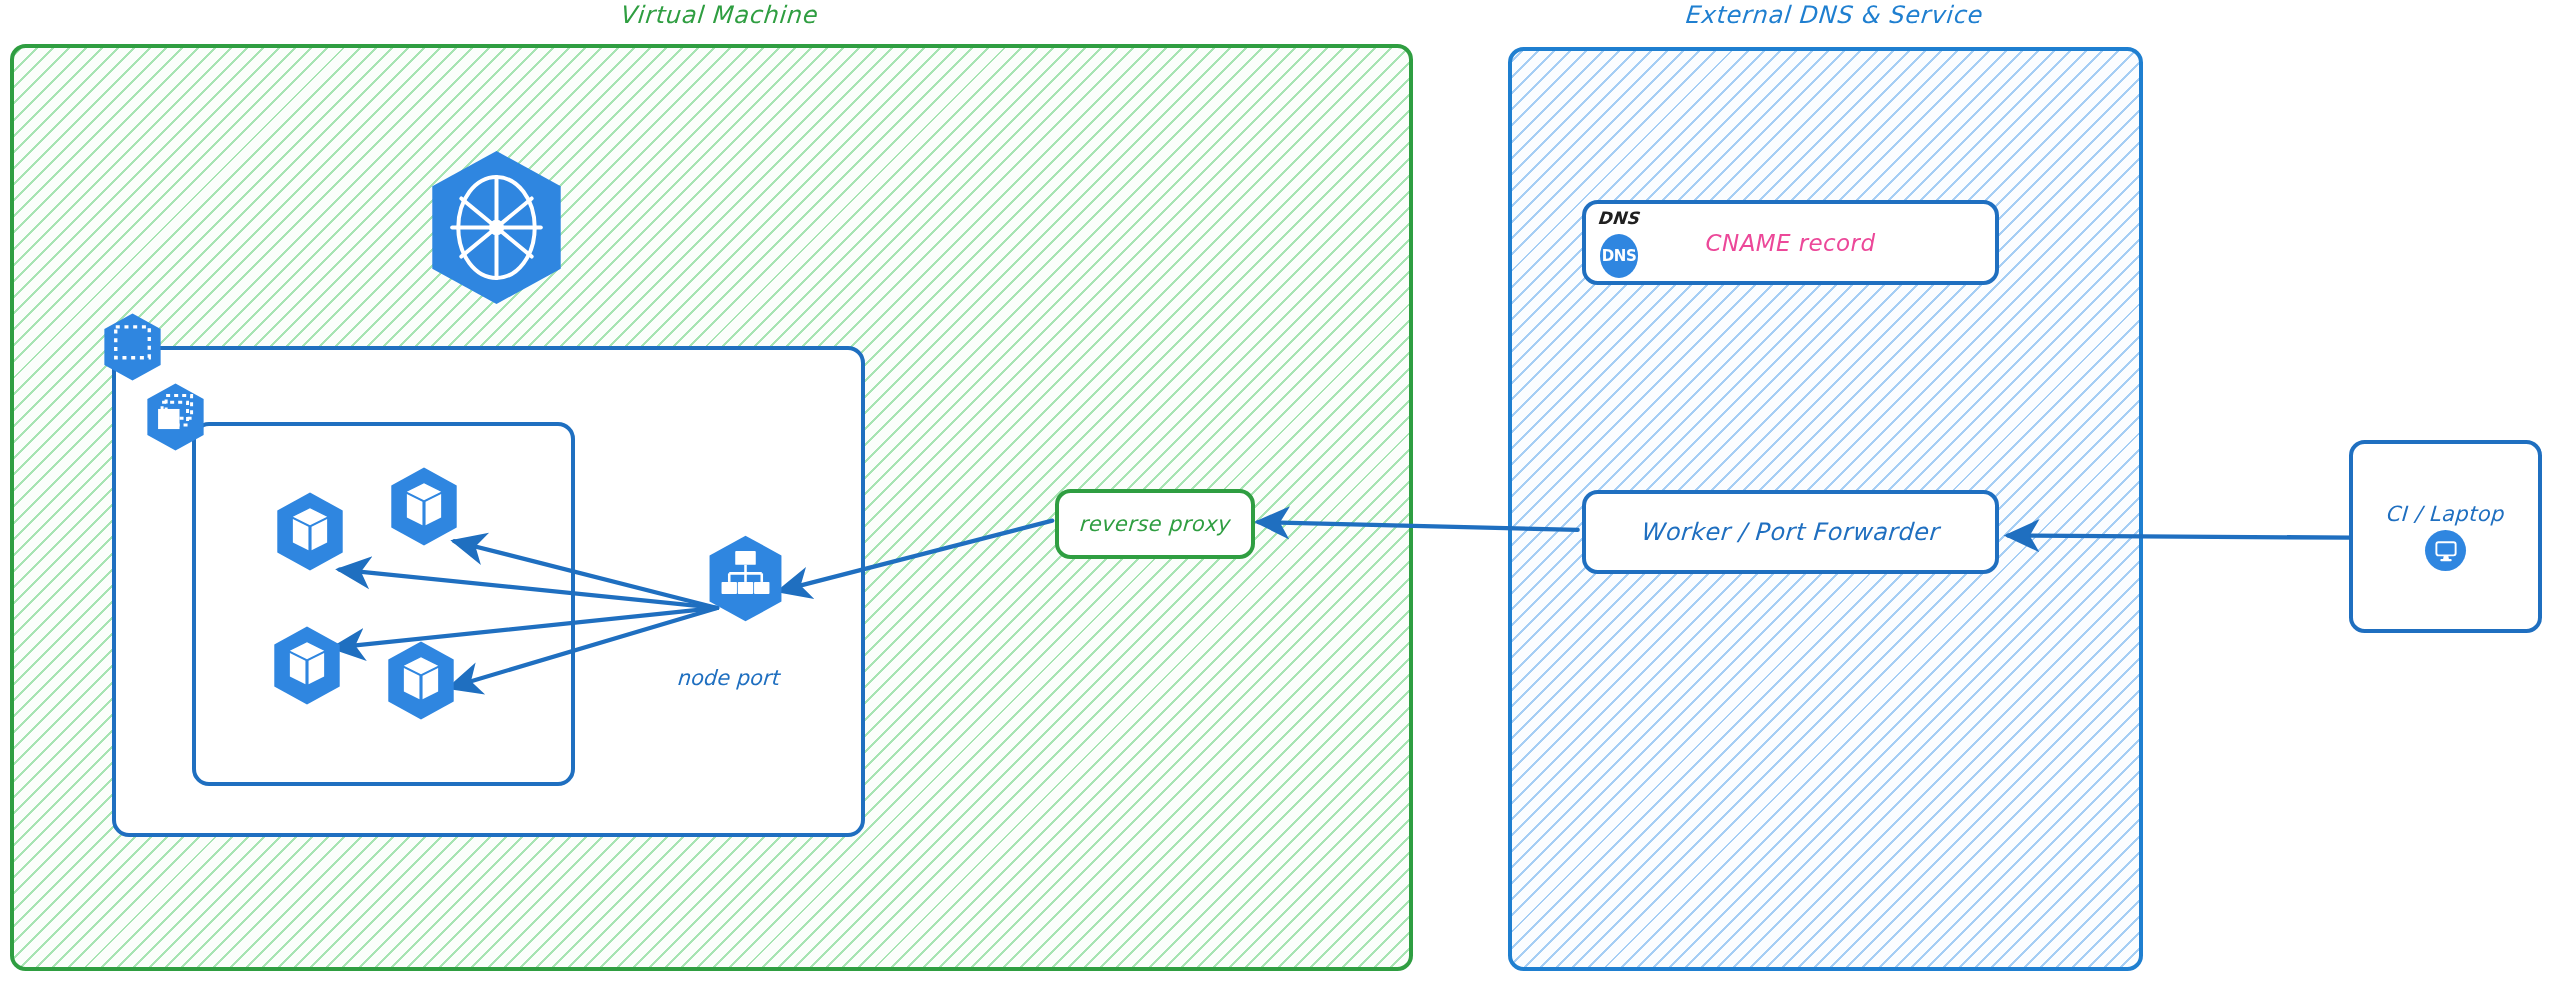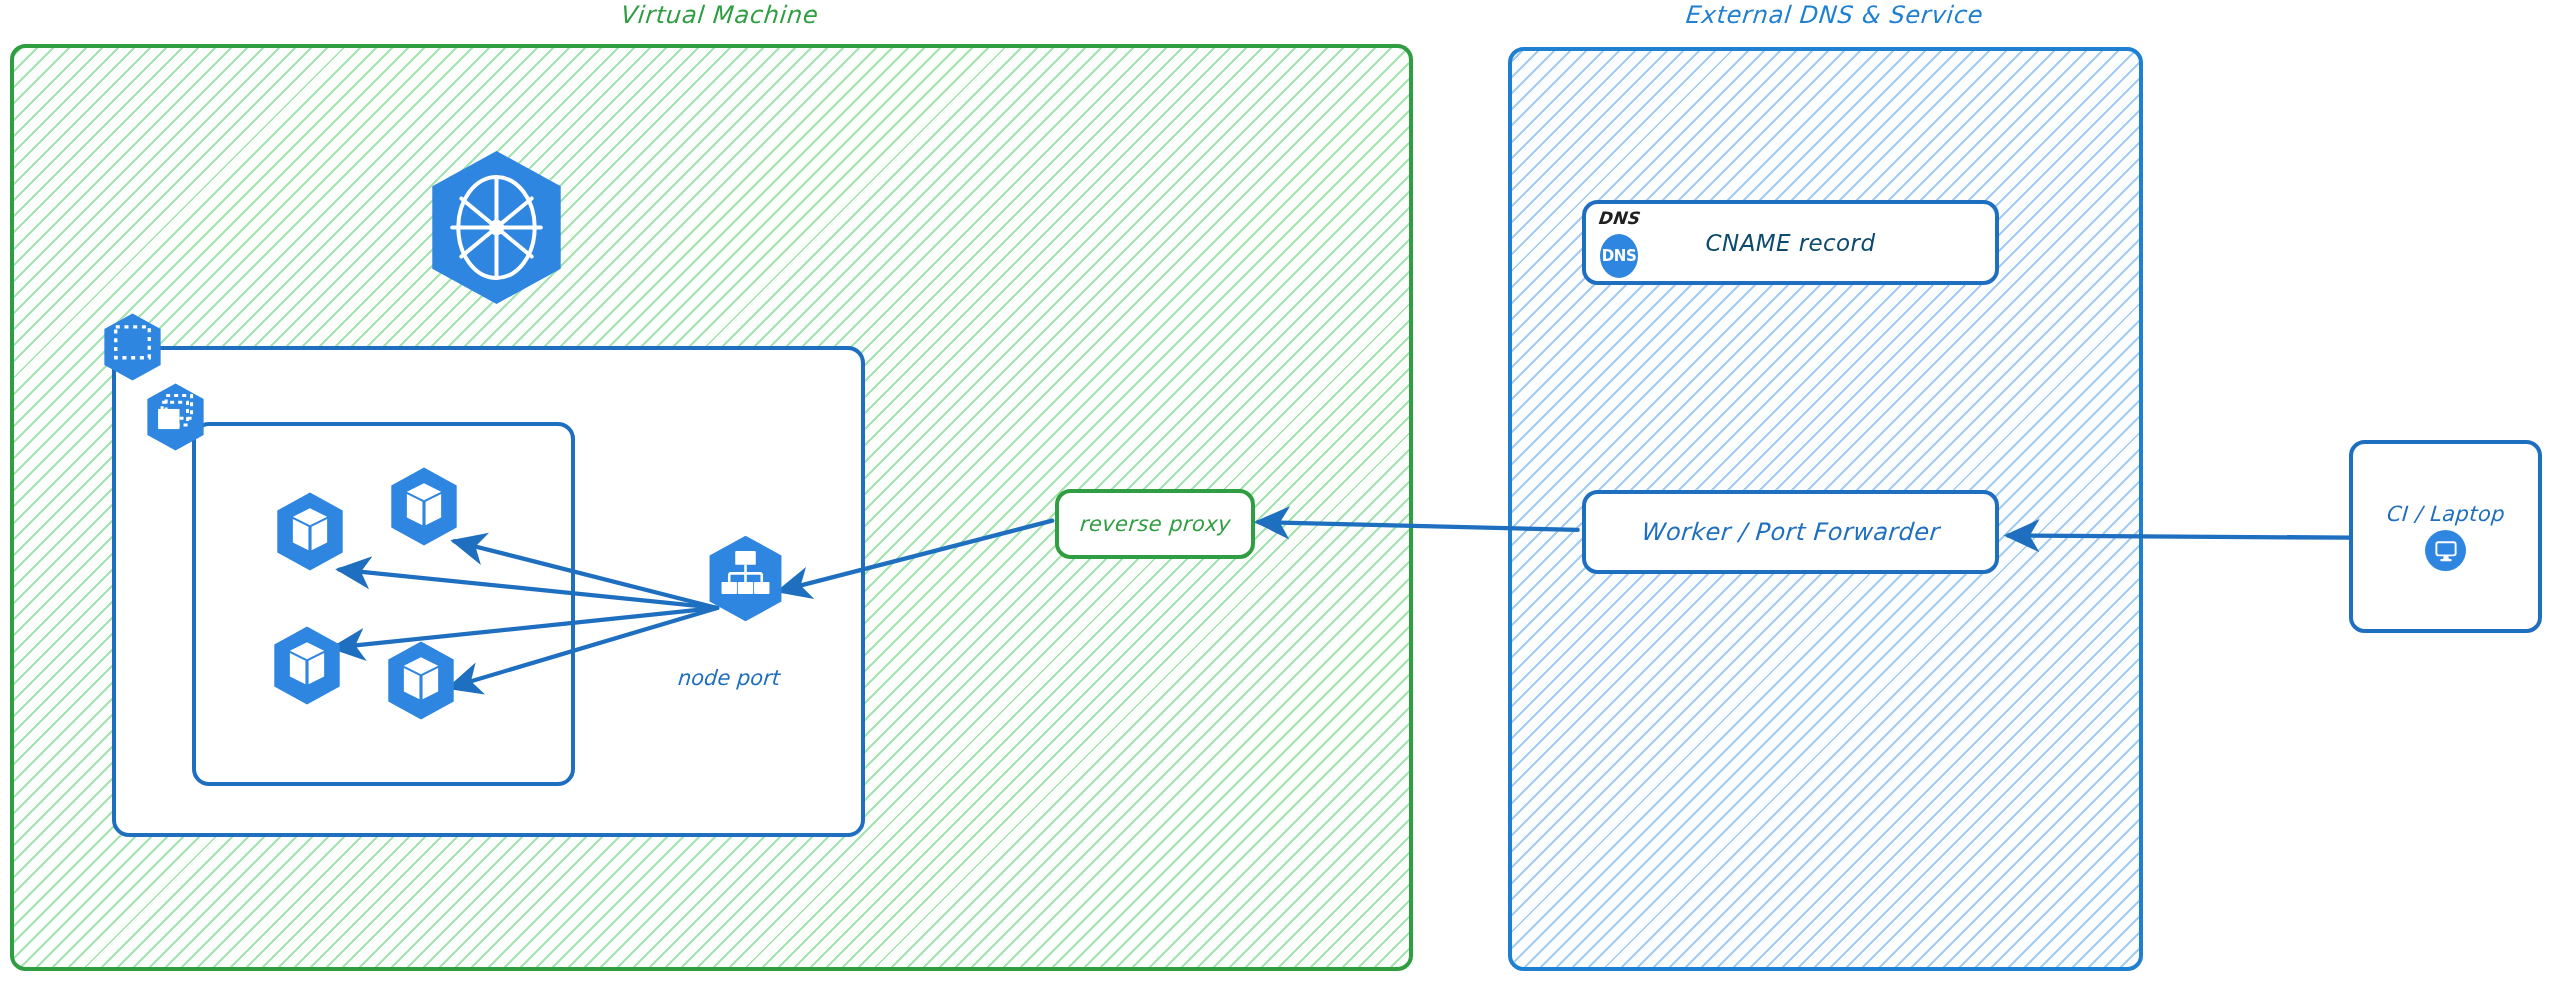--- a/index.html
+++ b/index.html
@@ -129,21 +129,21 @@
   }
   .dns-text {
     position: absolute;
     left: 0; right: 0;
     top: 50%;
     transform: translateY(-50%);
     text-align: center;
     font-family: "DejaVu Sans", sans-serif;
     font-size: 23px;
     font-style: italic;
-    color: #0c4a6e;
+    color: #ec4899;
     letter-spacing: 0.4px;
   }
 
   
   .ci-inner {
     display: flex;
     flex-direction: column;
     align-items: center;
     justify-content: center;
     gap: 4.3px;

